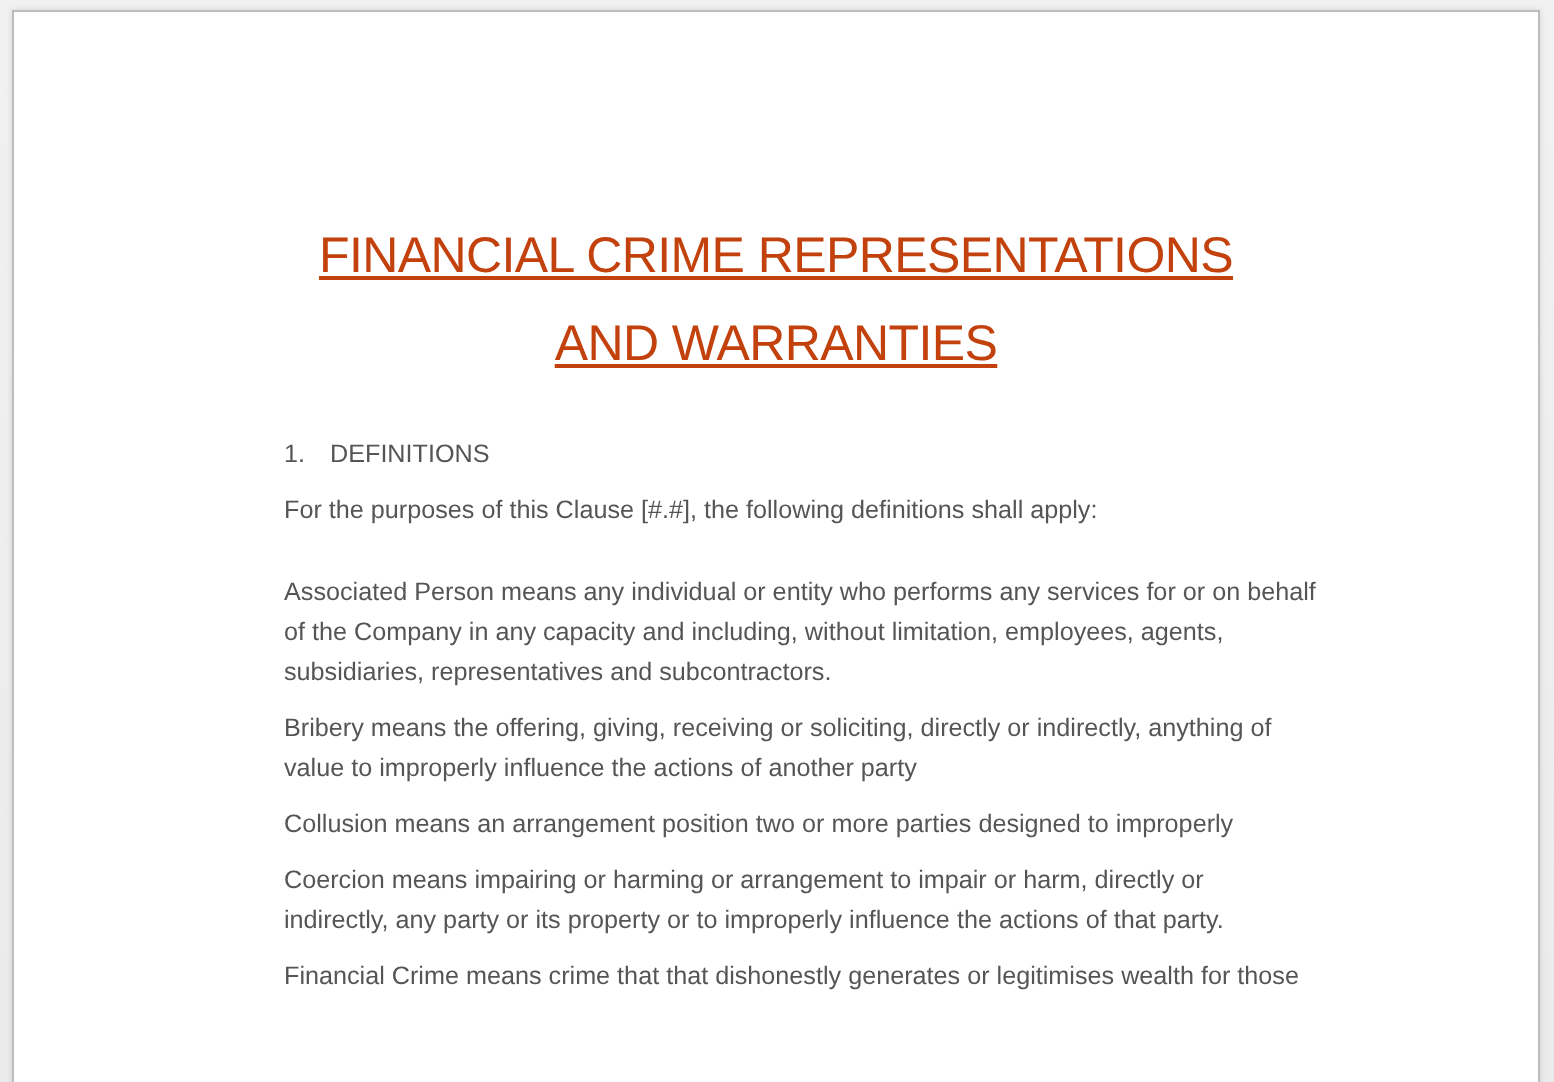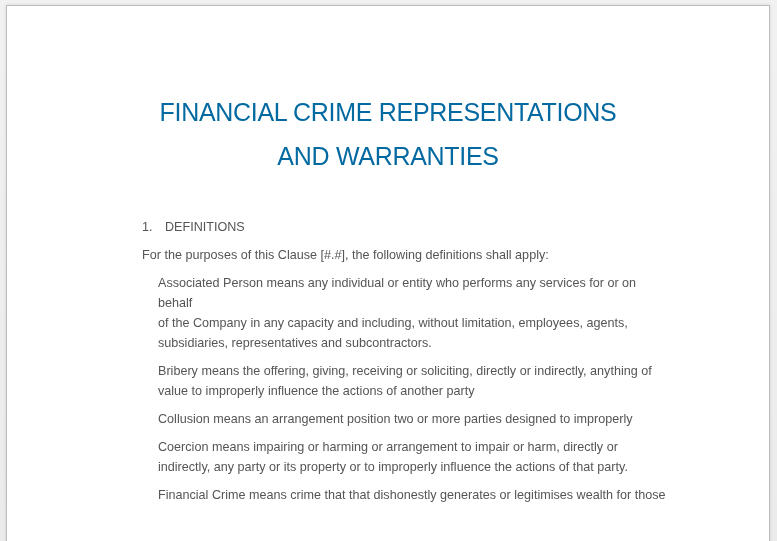--- a/index.html
+++ b/index.html
@@ -25,27 +25,28 @@
       height: 560px;
       background: #ffffff;
       border: 1px solid #bdbdbd;
       box-shadow: 0 0 3px rgba(0,0,0,0.12);
       box-sizing: border-box;
     }
     .title {
       position: absolute;
       left: 0;
       right: 0;
-      top: 84px;
+      top: 100px;
       text-align: center;
       font-family: "Liberation Sans", sans-serif;
       font-size: 25px;
       line-height: 44px;
-      color: #0369a1;
+      color: #c2410c;
       letter-spacing: -0.3px;
+      text-decoration: underline;
     }
     .content {
       position: absolute;
       left: 135px;
       top: 211px;
       width: 530px;
       font-family: "Liberation Sans", sans-serif;
       font-size: 12.6px;
       color: #555555;
     }
@@ -53,25 +54,25 @@
       display: flex;
       height: 20px;
       line-height: 20px;
       margin-bottom: 8px;
     }
     .heading .num {
       width: 23px;
     }
     .intro {
       line-height: 20px;
-      margin-bottom: 8px;
+      margin-bottom: 21px;
     }
     .para {
       line-height: 20px;
-      margin: 0 0 8px 16px;
+      margin: 0 0 8px 0;
     }
   </style>
 </head>
 <body>
 
 <div class="viewport">
   <div class="page">
     <div class="title">
       <div>FINANCIAL CRIME REPRESENTATIONS</div>
       <div>AND WARRANTIES</div>

